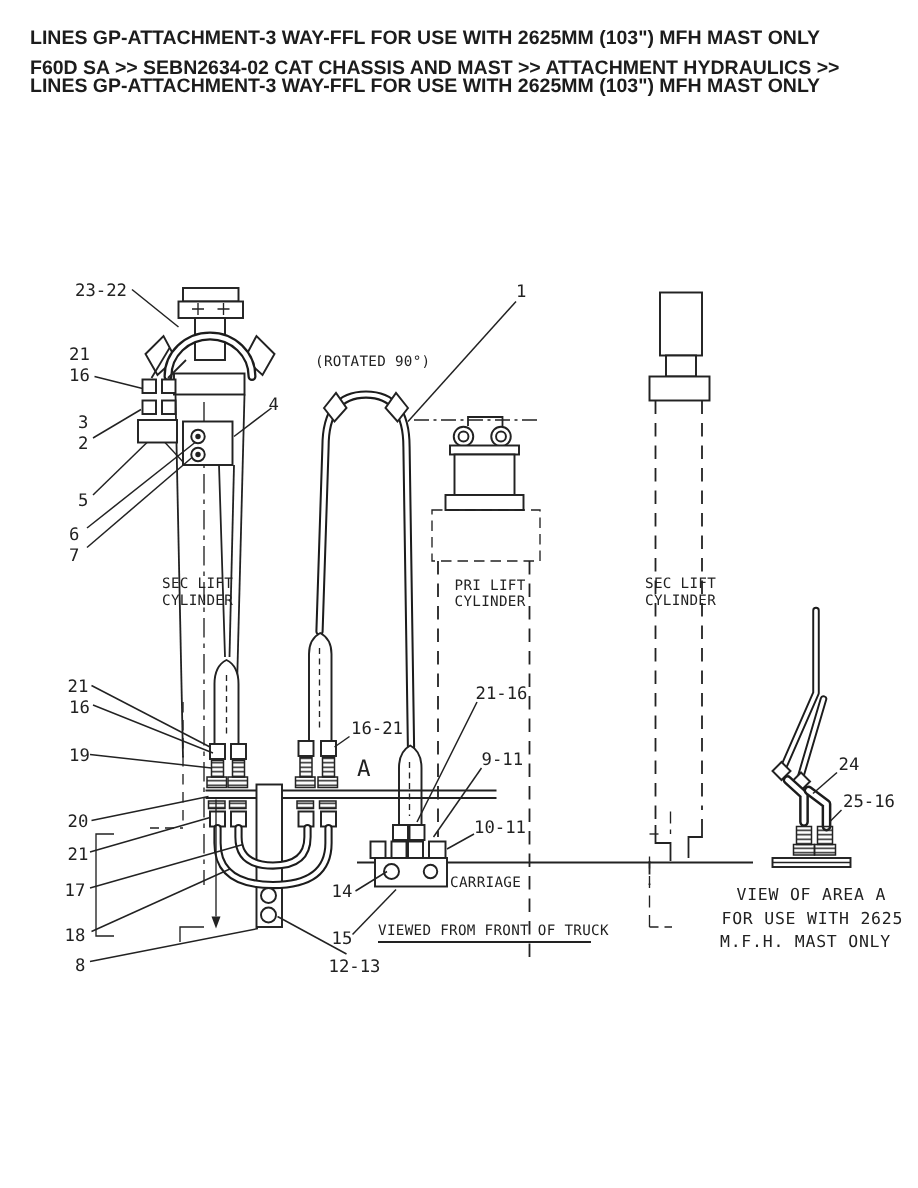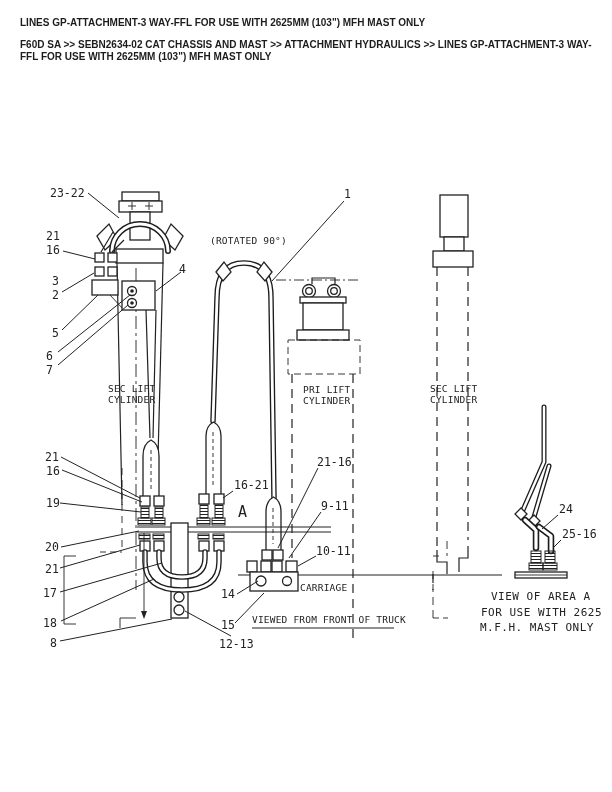--- a/index.html
+++ b/index.html
@@ -1,20 +1,20 @@
 <!DOCTYPE html>
 <html><head>
 <meta charset="utf-8">
 <style>
   html,body{margin:0;padding:0;background:#e8e8e8;}
   .page{width:612px;height:792px;position:relative;background:#ffffff;overflow:hidden;
         font-family:"Liberation Sans",sans-serif;}
-  .hdr1{position:absolute;left:20px;top:17px;width:575px;font-size:10px;font-weight:bold;
+  .hdr1{position:absolute;left:20px;top:17px;width:575px;font-size:13px;font-weight:bold;
         color:#1c1c1c;letter-spacing:0px;}
-  .hdr2{position:absolute;left:20px;top:39px;width:578px;font-size:10px;font-weight:bold;
+  .hdr2{position:absolute;left:20px;top:39px;width:578px;font-size:13px;font-weight:bold;
         color:#1c1c1c;line-height:11.5px;}
   svg.diagram{position:absolute;left:0;top:0;}
   .ln{stroke:#222;fill:none;stroke-width:1.2;}
   .thin{stroke:#222;fill:none;stroke-width:0.9;}
   .ldr{stroke:#222;stroke-width:1;fill:none;}
   .sq{fill:#fff;stroke:#222;stroke-width:1.3;}
   .wht{fill:#fff;stroke:#222;stroke-width:1.3;}
   .tube-o{stroke:#1c1c1c;fill:none;stroke-linecap:round;stroke-linejoin:round;}
   .tube-i{stroke:#fff;fill:none;stroke-linecap:round;stroke-linejoin:round;}
   .hatched{fill:url(#hatch);stroke:#222;stroke-width:1;}

